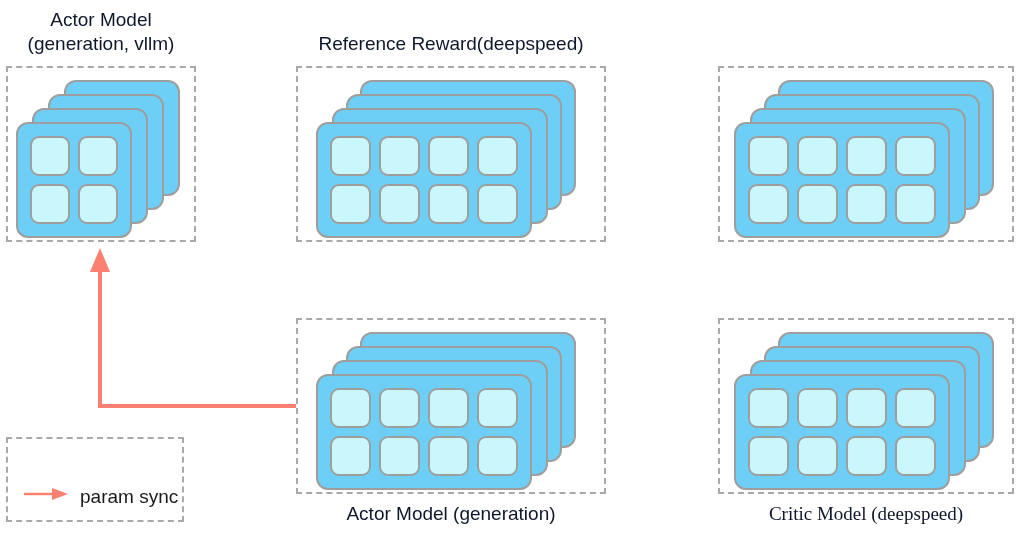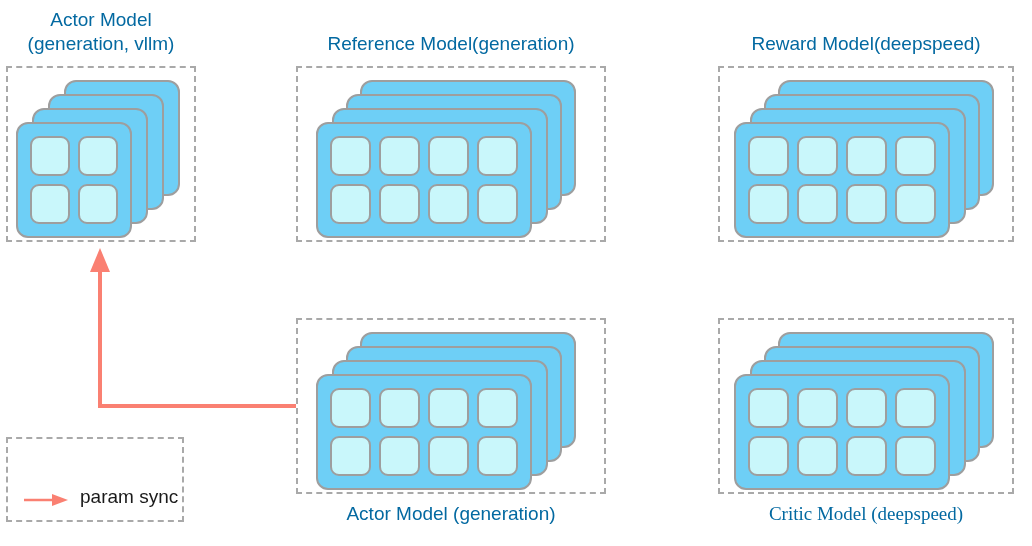--- a/index.html
+++ b/index.html
@@ -23,21 +23,21 @@
     position: absolute;
     border: 2px dashed #a9a9a9;
     box-sizing: border-box;
     background: transparent;
   }
 
   
   .group-title {
     position: absolute;
     text-align: center;
-    color: #0369a1;
+    color: #0f172a;
     font-size: 19px;
     line-height: 24px;
     white-space: pre-line;
     font-family: "Liberation Sans", sans-serif;
   }
 
   
   .stack {
     position: absolute;
     top: 0;
@@ -80,21 +80,21 @@
     border: 2px dashed #a9a9a9;
     box-sizing: border-box;
     display: flex;
     align-items: center;
   }
   .legend-row {
     position: absolute;
     left: 14px;
     bottom: 12px;
     display: flex;
-    align-items: flex-end;
+    align-items: flex-start;
     gap: 10px;
   }
   .legend-label {
     font-size: 19px;
     color: #1a1a1a;
     white-space: nowrap;
     font-family: "Liberation Sans", sans-serif;
   }
 </style>
 </head>
@@ -113,42 +113,41 @@
       <div class="card card-front" style="left:8px; top:54px; width:116px; height:116px;
                   grid-template-columns:repeat(2,1fr); grid-template-rows:repeat(2,1fr);">
         <div class="cell"></div>
         <div class="cell"></div>
         <div class="cell"></div>
         <div class="cell"></div>
       </div>
     </div>
   </div>
 
-  <div class="group-title" style="left:296px; top:32px; width:310px;">Reference Model(generation)</div>
+  <div class="group-title" style="left:296px; top:32px; width:310px;">Reference Reward(deepspeed)</div>
 
   <div class="group-box" style="left:296px; top:66px; width:310px; height:176px;">
     <div class="stack">
       <div class="card" style="left:62px; top:12px; width:216px; height:116px;"></div>
       <div class="card" style="left:48px; top:26px; width:216px; height:116px;"></div>
       <div class="card" style="left:34px; top:40px; width:216px; height:116px;"></div>
       <div class="card card-front" style="left:18px; top:54px; width:216px; height:116px;
                   grid-template-columns:repeat(4,1fr); grid-template-rows:repeat(2,1fr);">
         <div class="cell"></div>
         <div class="cell"></div>
         <div class="cell"></div>
         <div class="cell"></div>
         <div class="cell"></div>
         <div class="cell"></div>
         <div class="cell"></div>
         <div class="cell"></div>
       </div>
     </div>
   </div>
 
-  <div class="group-title" style="left:718px; top:32px; width:296px;">Reward Model(deepspeed)</div>
 
   <div class="group-box" style="left:718px; top:66px; width:296px; height:176px;">
     <div class="stack">
       <div class="card" style="left:58px; top:12px; width:216px; height:116px;"></div>
       <div class="card" style="left:44px; top:26px; width:216px; height:116px;"></div>
       <div class="card" style="left:30px; top:40px; width:216px; height:116px;"></div>
       <div class="card card-front" style="left:14px; top:54px; width:216px; height:116px;
                   grid-template-columns:repeat(4,1fr); grid-template-rows:repeat(2,1fr);">
         <div class="cell"></div>
         <div class="cell"></div>

